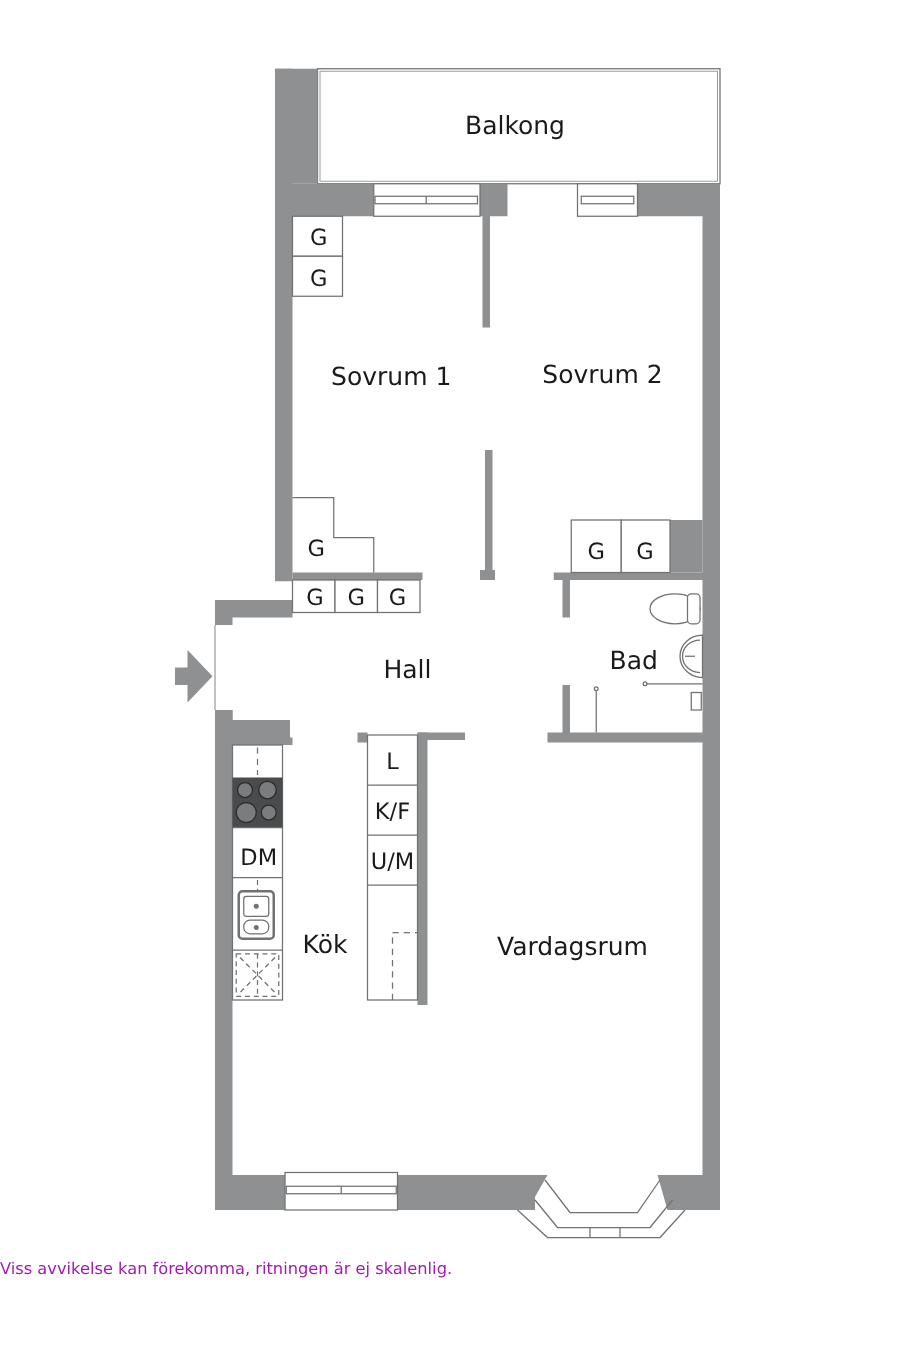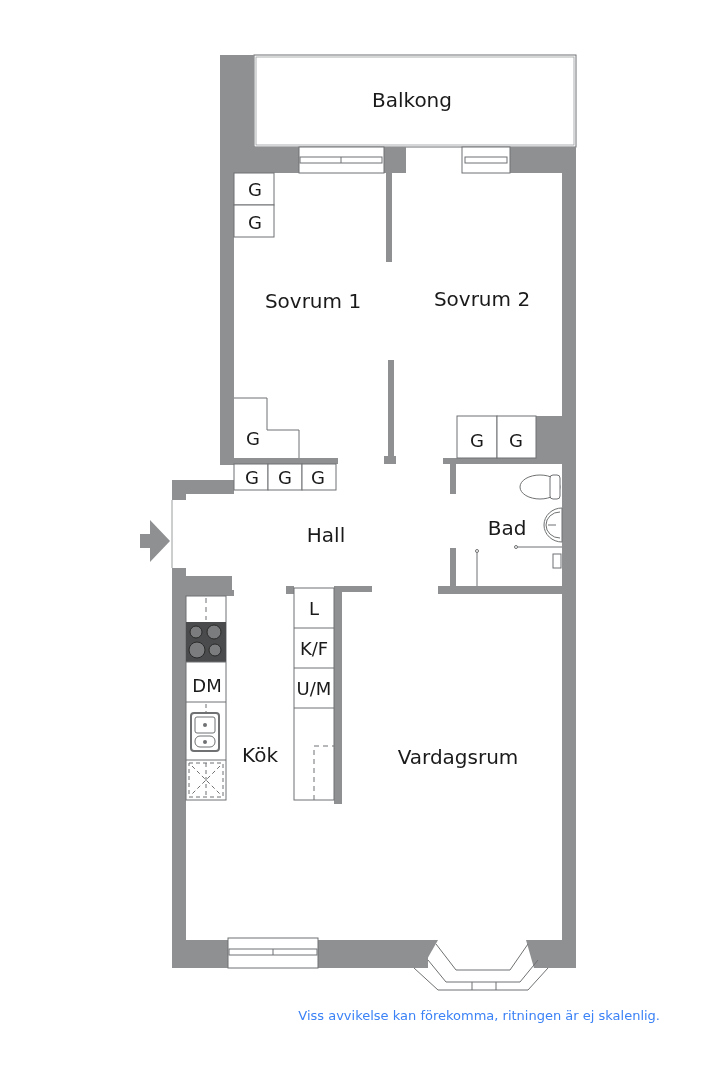--- a/index.html
+++ b/index.html
@@ -1,19 +1,19 @@
 <!DOCTYPE html>
 <html><head>
 <meta charset="utf-8">
 <style>
   html, body { margin:0; padding:0; background:#ffffff; }
   body { width:720px; height:1080px; position:relative; overflow:hidden; font-family:"Liberation Sans", sans-serif; }
   svg { position:absolute; left:0; top:0; }
   .lbl { font-family:"DejaVu Sans", sans-serif; fill:#1a1a1a; }
-  .note { position:absolute; left:0; width:660px; top:1008px; text-align:right; font-family:"DejaVu Sans", sans-serif; font-size:13px; color:#3b82f6; }
+  .note { position:absolute; left:0; width:660px; top:1008px; text-align:left; font-family:"DejaVu Sans", sans-serif; font-size:13px; color:#a21caf; }
 </style>
 </head>
 <body>
 
 <svg width="720" height="1080" viewBox="0 0 720 1080">
 
   <g>
     <rect x="254" y="55" width="322" height="92" fill="#fff" stroke="#6f7172" stroke-width="1"></rect>
     <rect x="256" y="57" width="318" height="88" fill="none" stroke="#9a9c9d" stroke-width="0.8"></rect>
   </g>

